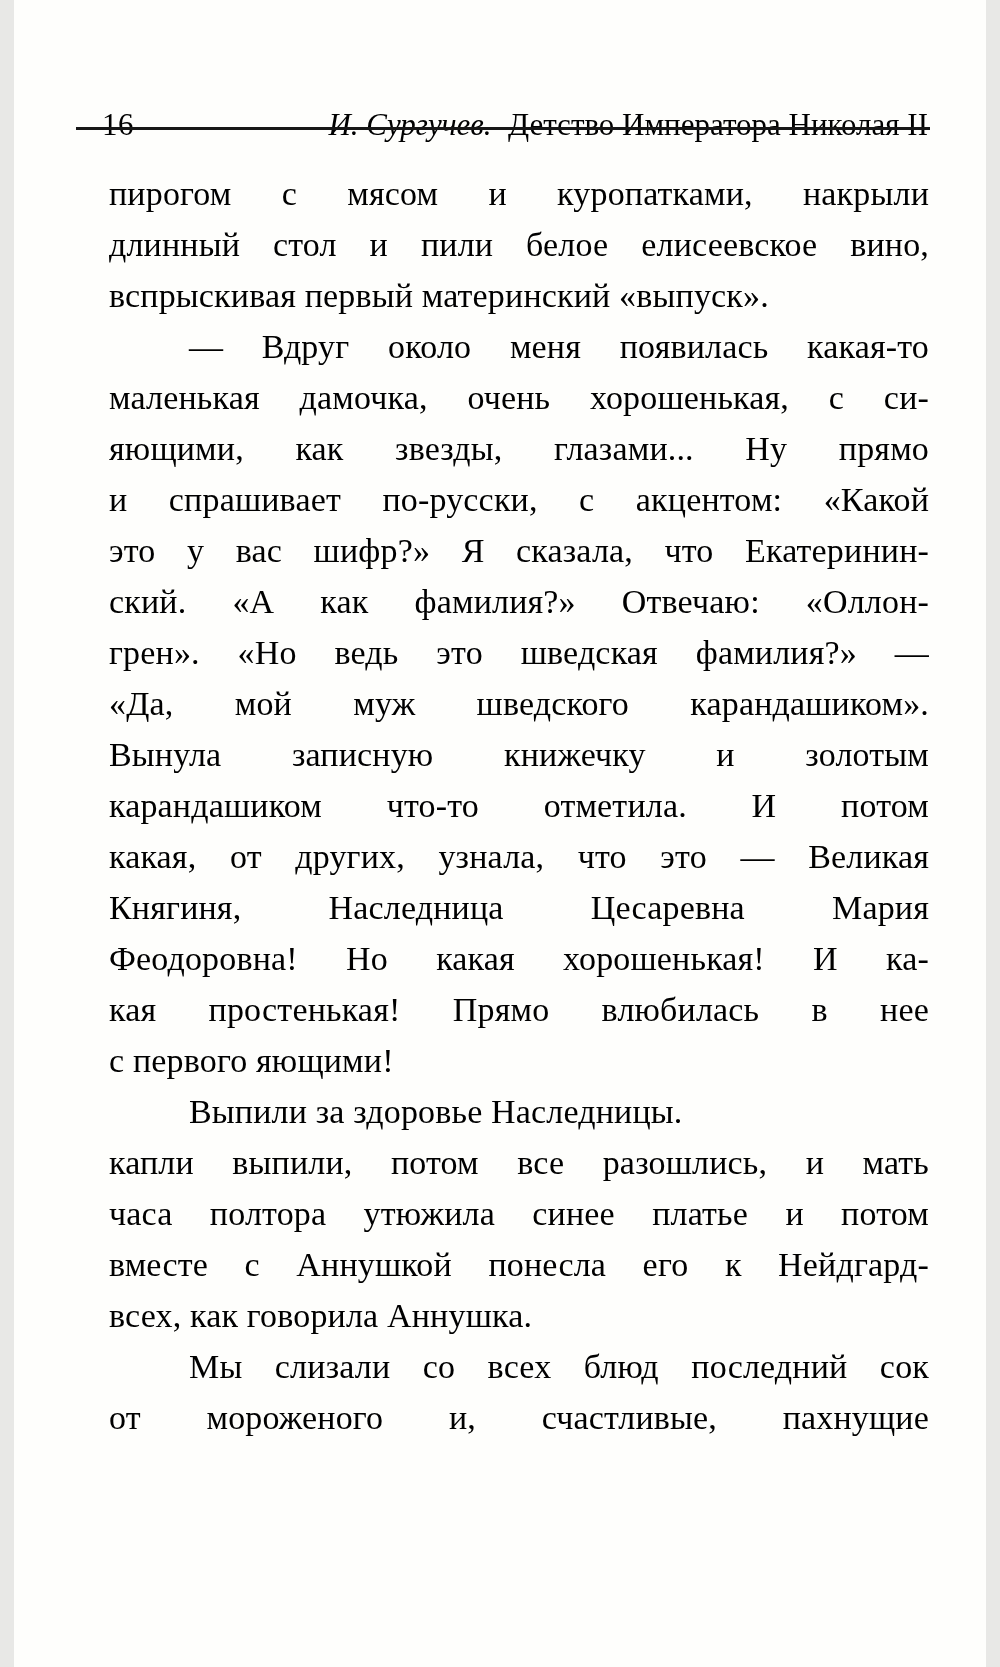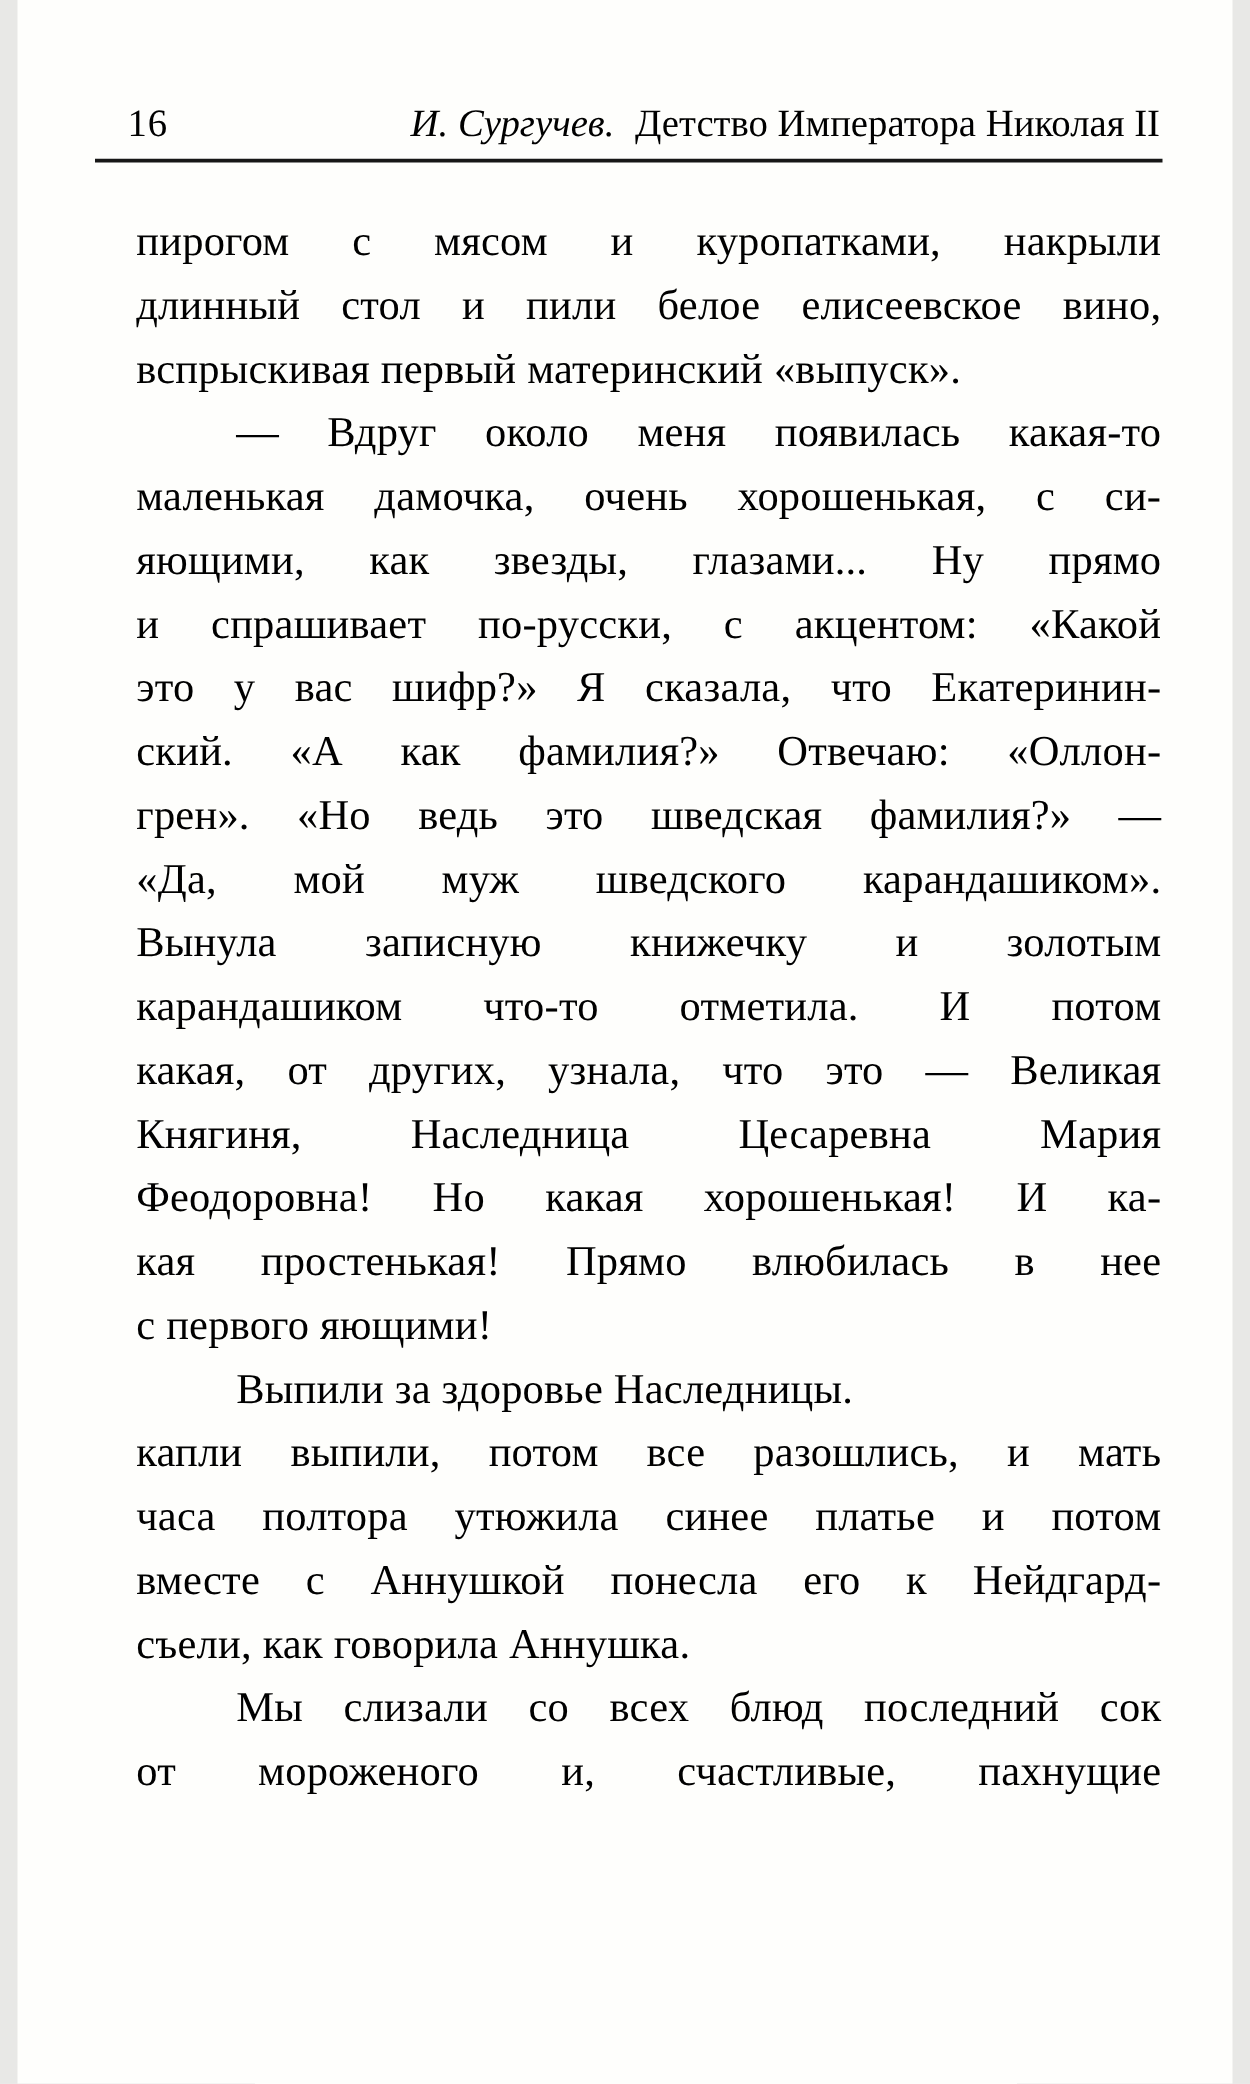--- a/index.html
+++ b/index.html
@@ -27,20 +27,21 @@
     align-items: baseline;
     font-size: 31px;
     line-height: 1.2;
     white-space: nowrap;
   }
   .page-number {
     letter-spacing: 0.02em;
   }
   .running-title {
     text-align: center;
+    margin-top: 26px;
   }
   .running-author {
     font-style: italic;
   }
   .running-roman {
     margin-left: 0.28em;
   }
   .header-rule {
     position: absolute;
     top: 127px;
@@ -108,20 +109,20 @@
         <div class="line">кая простенькая! Прямо влюбилась в нее</div>
         <div class="line last-left">с первого яющими!</div>
       </div>
       <div class="para">
         <div class="line indent last-left">Выпили за здоровье Наследницы.</div>
       </div>
       <div class="para">
         <div class="line">капли выпили, потом все разошлись, и мать</div>
         <div class="line">часа полтора утюжила синее платье и потом</div>
         <div class="line">вместе с Аннушкой понесла его к Нейдгард-</div>
-        <div class="line last-left">съели, как говорила Аннушка.</div>
+        <div class="line last-left">всех, как говорила Аннушка.</div>
       </div>
       <div class="para">
         <div class="line indent">Мы слизали со всех блюд последний сок</div>
         <div class="line">от мороженого и, счастливые, пахнущие</div>
       </div>
     </main>
 </div>
 
 </body></html>

